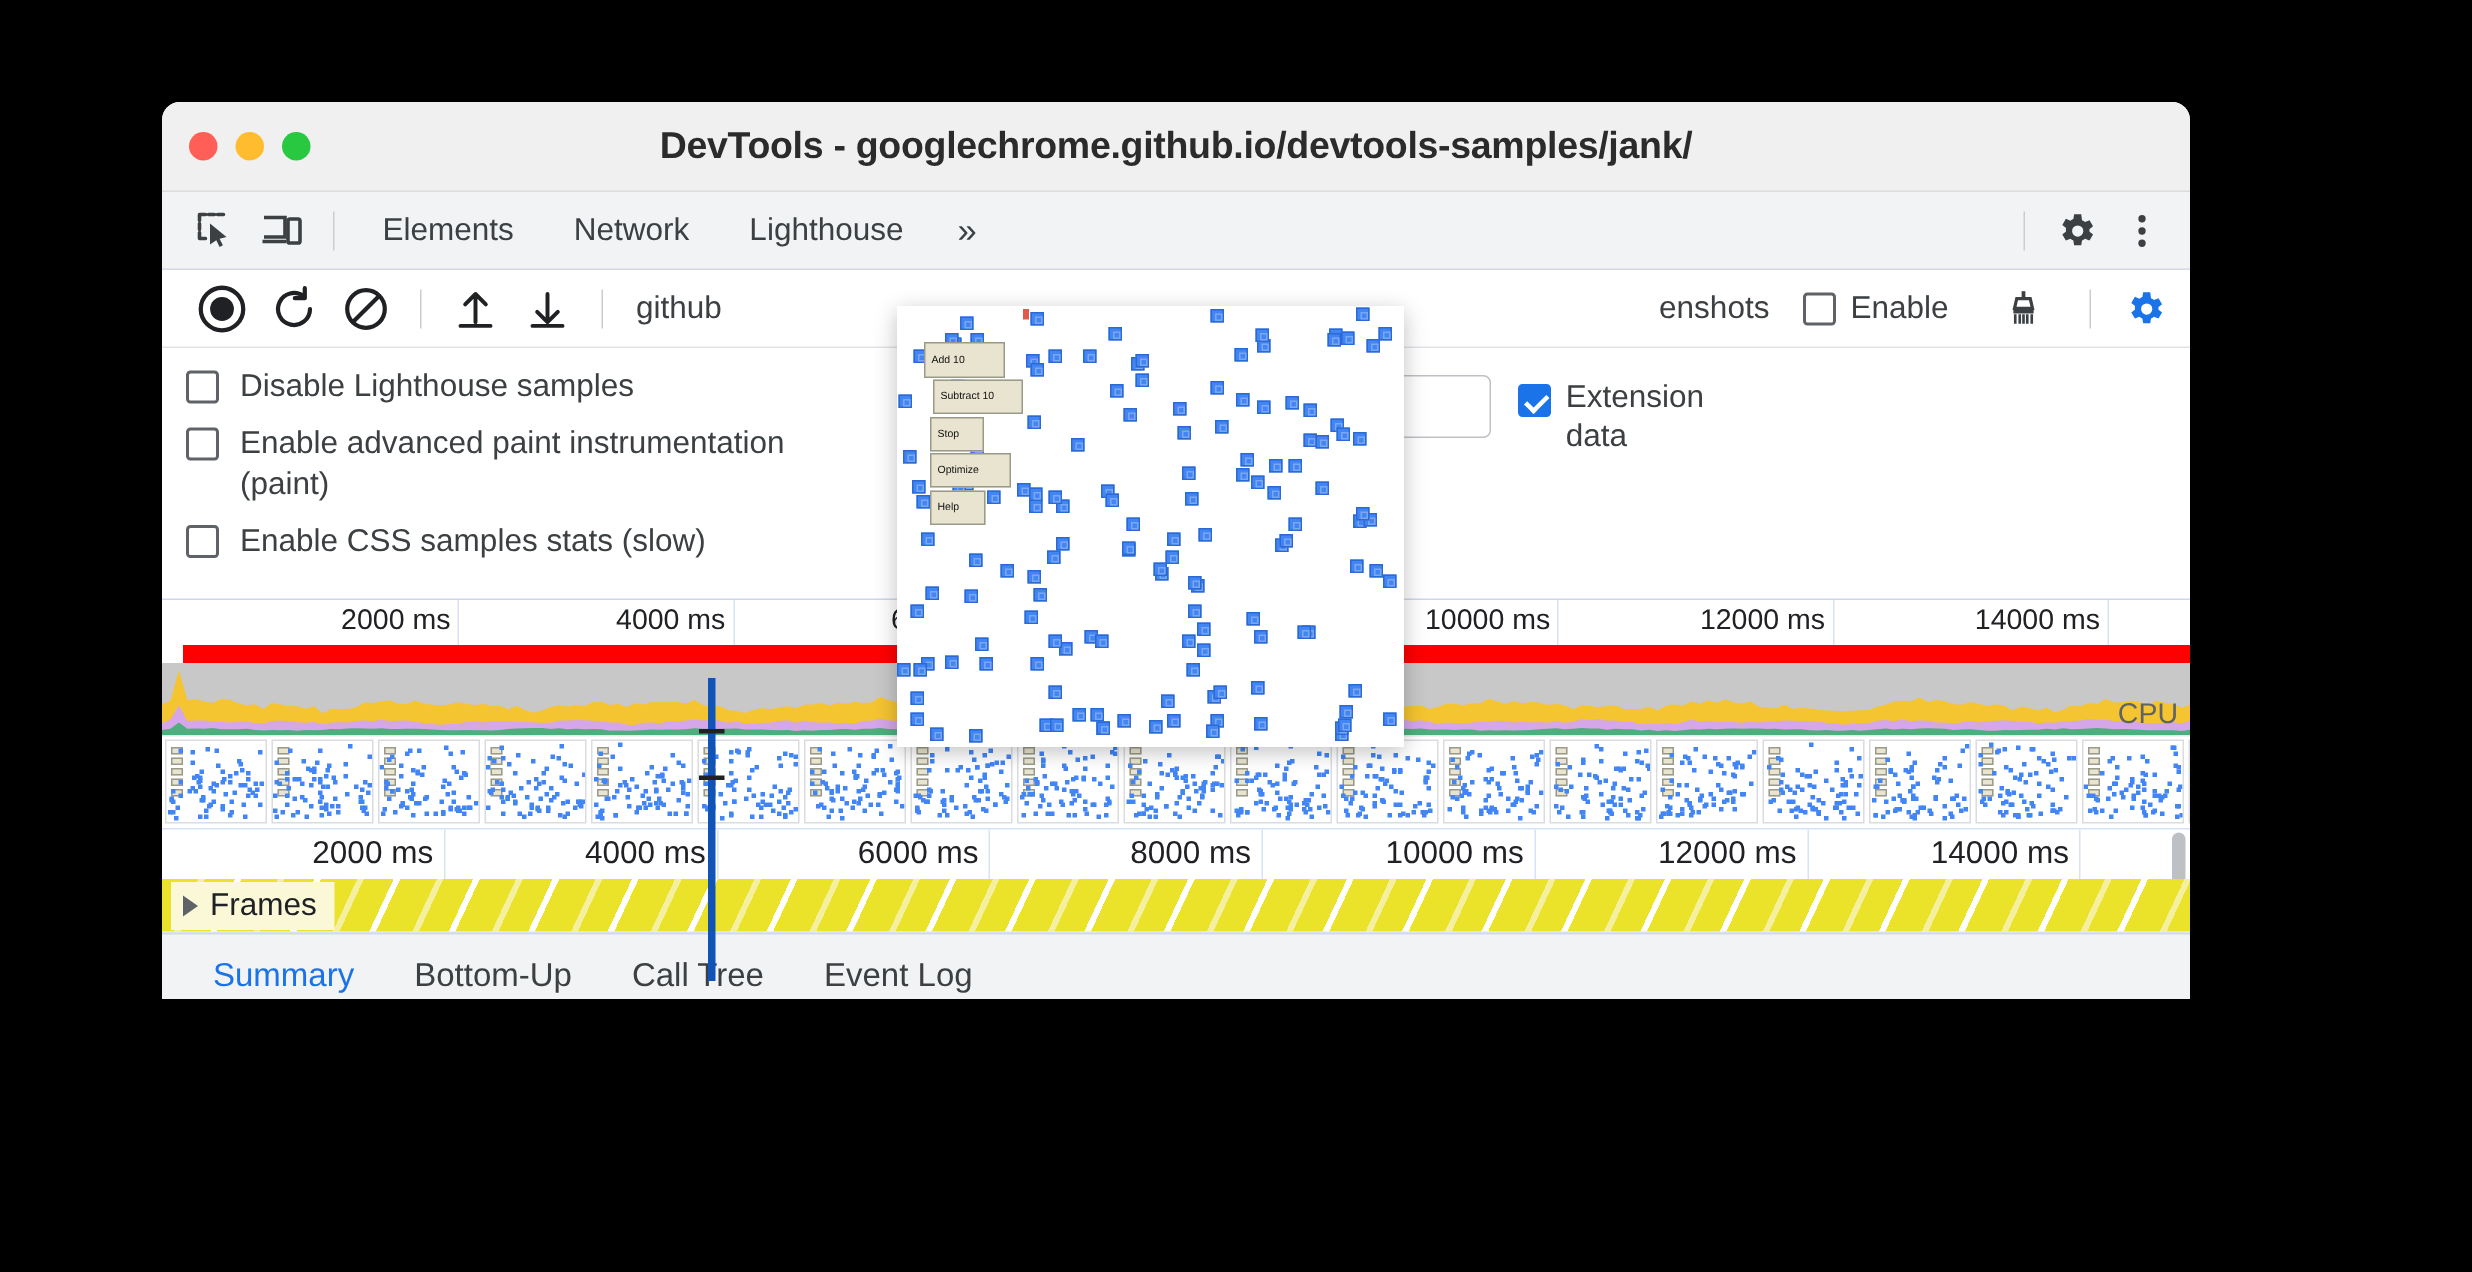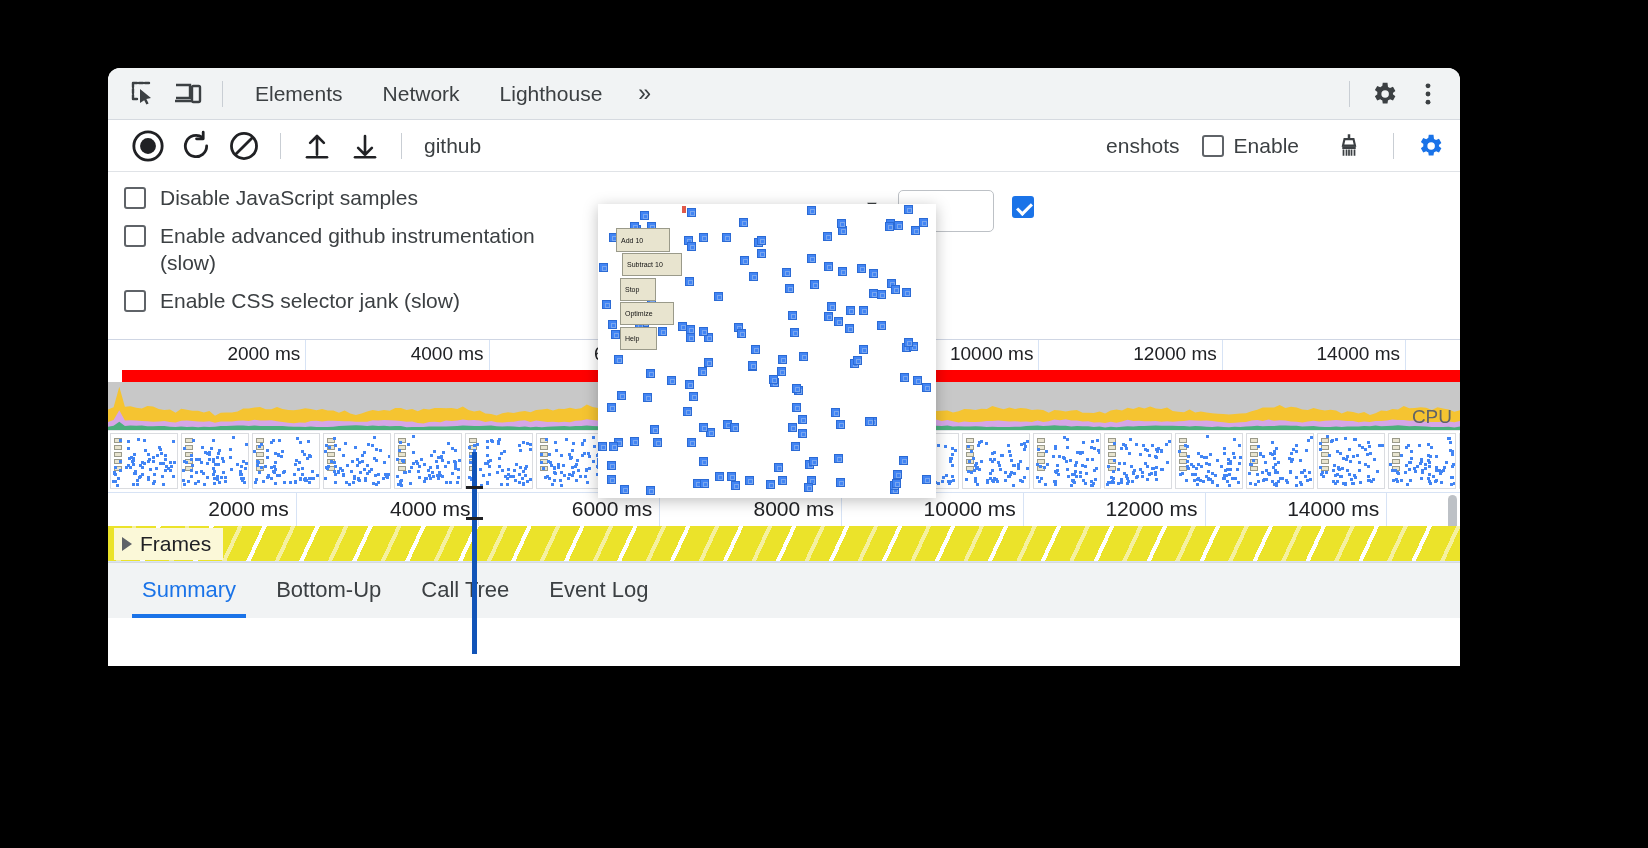--- a/index.html
+++ b/index.html
@@ -273,20 +273,28 @@
     width: 4px; height: 7px; background: #e05a4a; z-index: 3;
   }
 
   svg { display: block; }
 </style>
 </head>
 <body>
 
 <div id="window">
 
+  <div id="titlebar">
+    <div class="traffic">
+      <div class="dot red"></div>
+      <div class="dot yellow"></div>
+      <div class="dot green"></div>
+    </div>
+    <div id="title-text">DevTools - googlechrome.github.io/devtools-samples/jank/</div>
+  </div>
 
   <div id="tabstrip">
     <div class="tool-icon">
       <svg width="26" height="26" viewBox="0 0 26 26">
         <path d="M2 2h4M8 2h4M14 2h4M2 2v4M2 8v4M2 14v4M2 18h4" stroke="#3c4043" stroke-width="2.4" fill="none" stroke-linecap="round"></path>
         <path d="M9 8l11 9-4.6 1.1 2.2 4.4-2.2 1.1-2.2-4.4L9 22z" fill="#3c4043"></path>
       </svg>
     </div>
     <div class="tool-icon">
       <svg width="28" height="26" viewBox="0 0 28 26">
@@ -377,36 +385,37 @@
         <path fill="#1a73e8" d="M19.1 12.9c0-.3.1-.6.1-.9s0-.6-.1-.9l2-1.6-1.9-3.3-2.4 1c-.5-.4-1-.7-1.6-.9L14.8 3h-3.8l-.4 2.6c-.6.2-1.1.5-1.6.9l-2.4-1-1.9 3.3 2 1.6c0 .3-.1.6-.1.9s0 .6.1.9l-2 1.6 1.9 3.3 2.4-1c.5.4 1 .7 1.6.9l.4 2.6h3.8l.4-2.6c.6-.2 1.1-.5 1.6-.9l2.4 1 1.9-3.3-2-1.6z"></path>
         <circle cx="12.9" cy="12" r="3" fill="#ffffff"></circle>
       </svg>
     </div>
   </div>
 
   <div id="capture">
     <div id="capture-left">
       <div class="cap-row">
         <div class="cbox"></div>
-        <div class="cap-label">Disable JavaScript samples</div>
+        <div class="cap-label">Disable Lighthouse samples</div>
       </div>
       <div class="cap-row">
         <div class="cbox"></div>
-        <div class="cap-label">Enable advanced github instrumentation (slow)</div>
+        <div class="cap-label">Enable advanced paint instrumentation (paint)</div>
       </div>
       <div class="cap-row">
         <div class="cbox"></div>
-        <div class="cap-label">Enable CSS selector jank (slow)</div>
+        <div class="cap-label">Enable CSS samples stats (slow)</div>
       </div>
     </div>
     <div id="capture-right">
       <div class="caret">▼</div>
       <input class="num-input" style="margin-top: 2px;" value="10">
       <div class="chk-wrap" style="align-items:flex-start;margin-top:4px;">
         <div class="cbox checked" style="margin-top:4px;"></div>
+        <div class="ext-label">Extension data</div>
       </div>
     </div>
     <div style="position:absolute;left:770px;top:80px;font-size:21px;color:#3c4043;">g</div>
   </div>
 
   <div id="overview">
     <div id="ruler-top">
         <div class="tick" style="left: 197.288px;">
           <span>2000 ms</span>
         </div>

